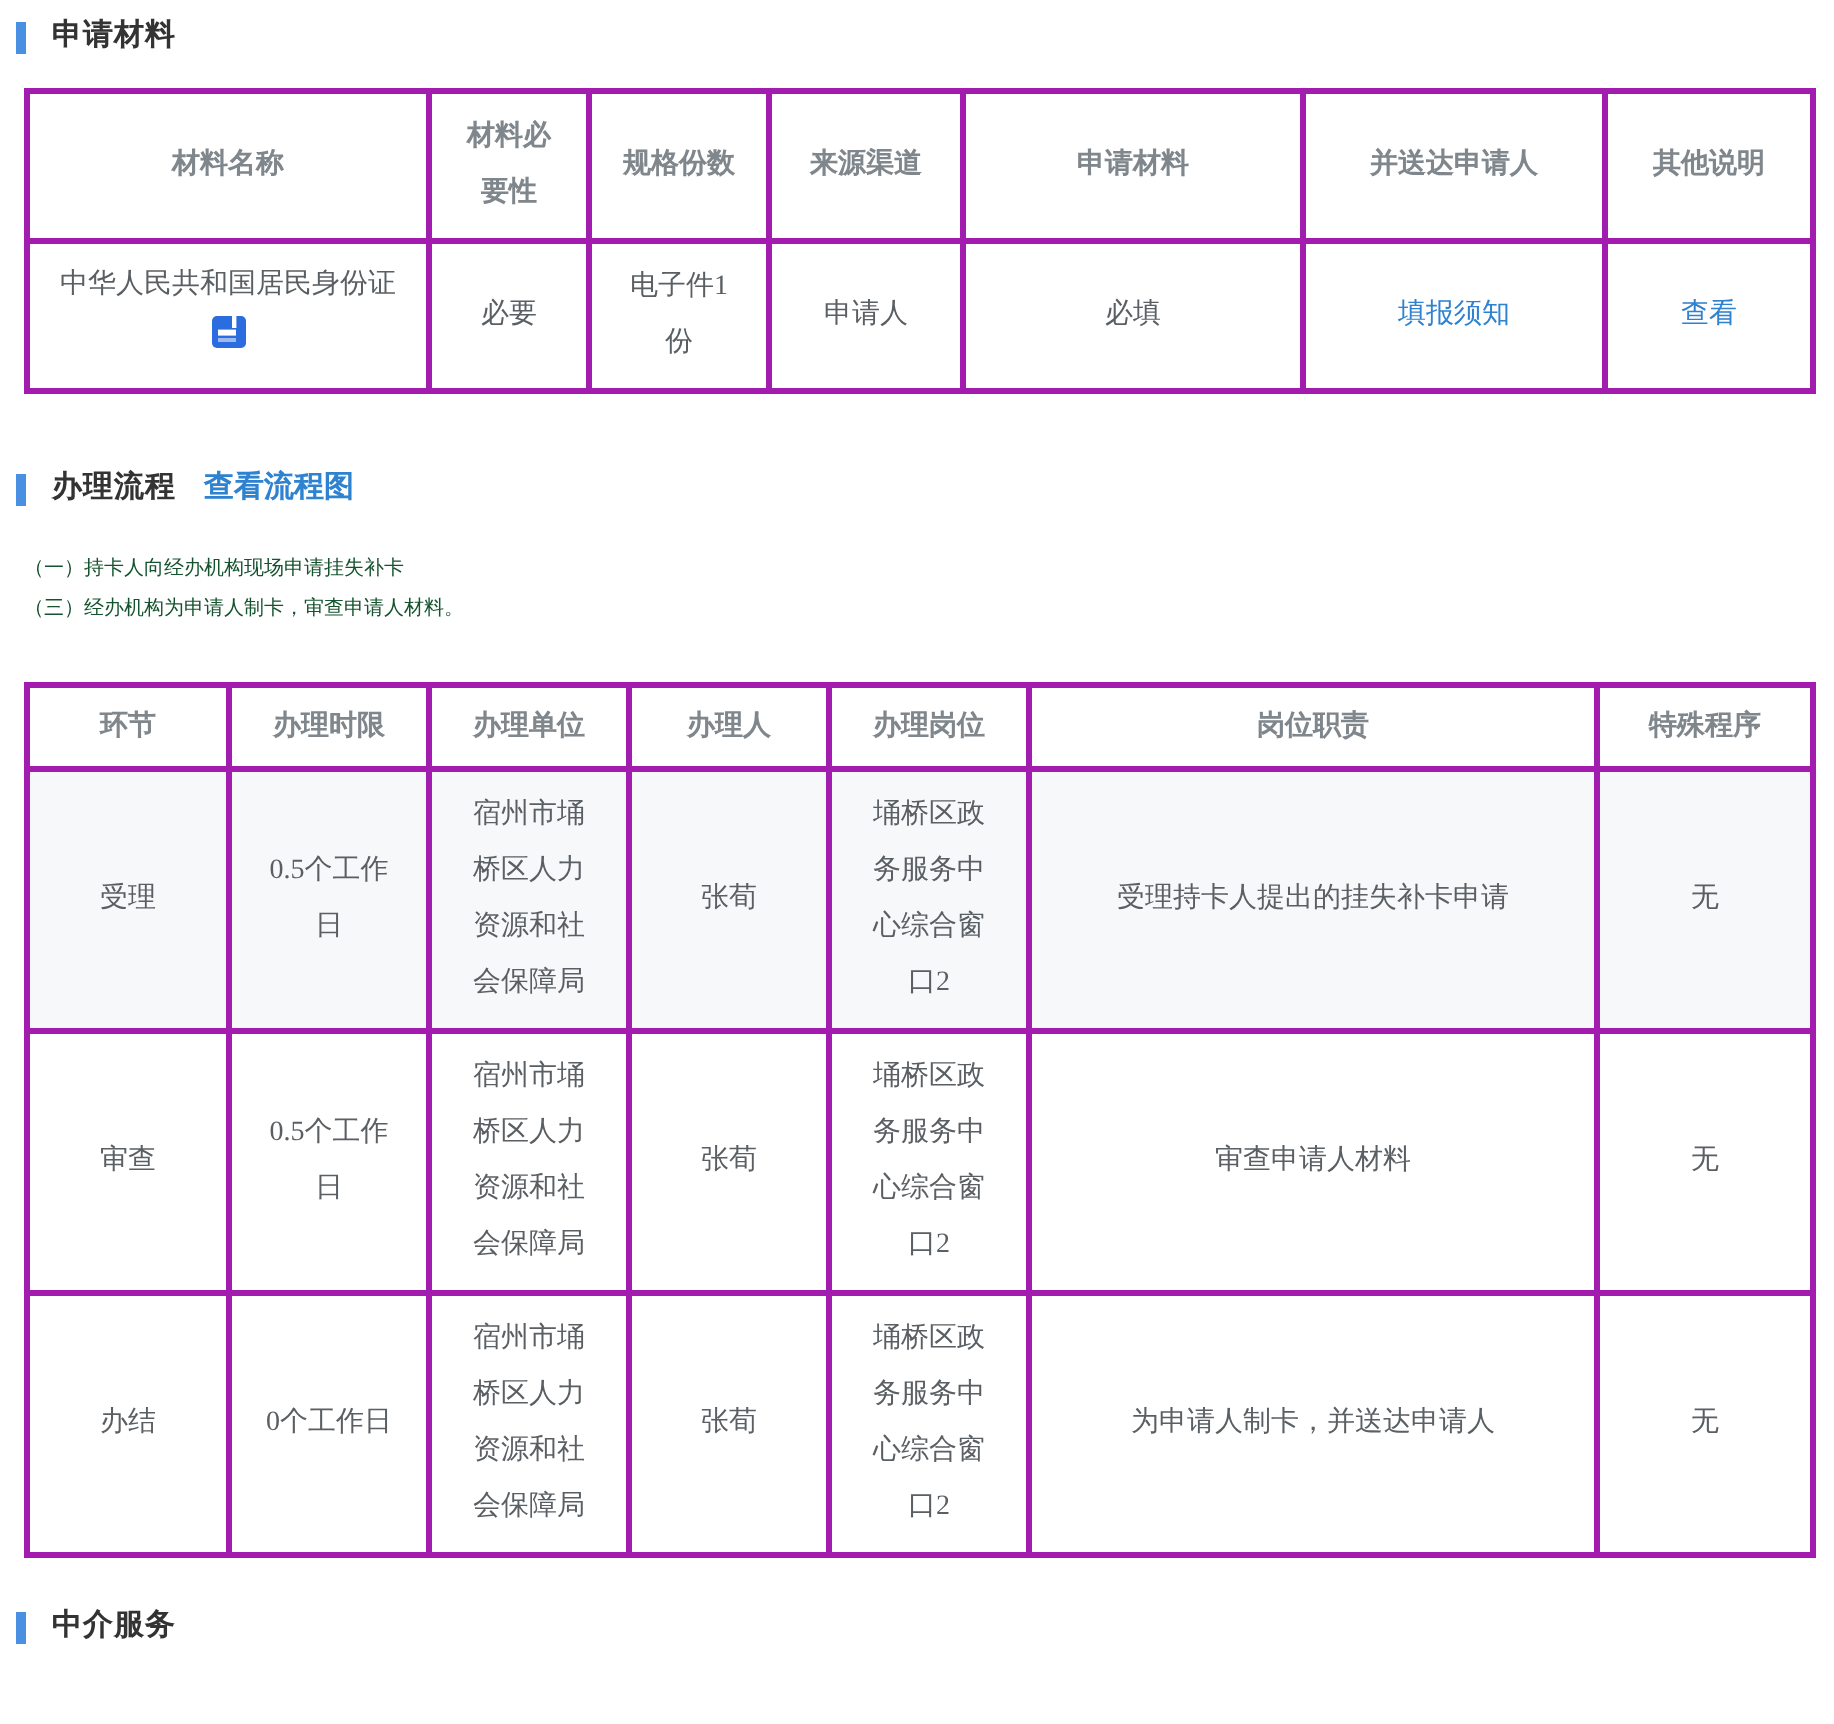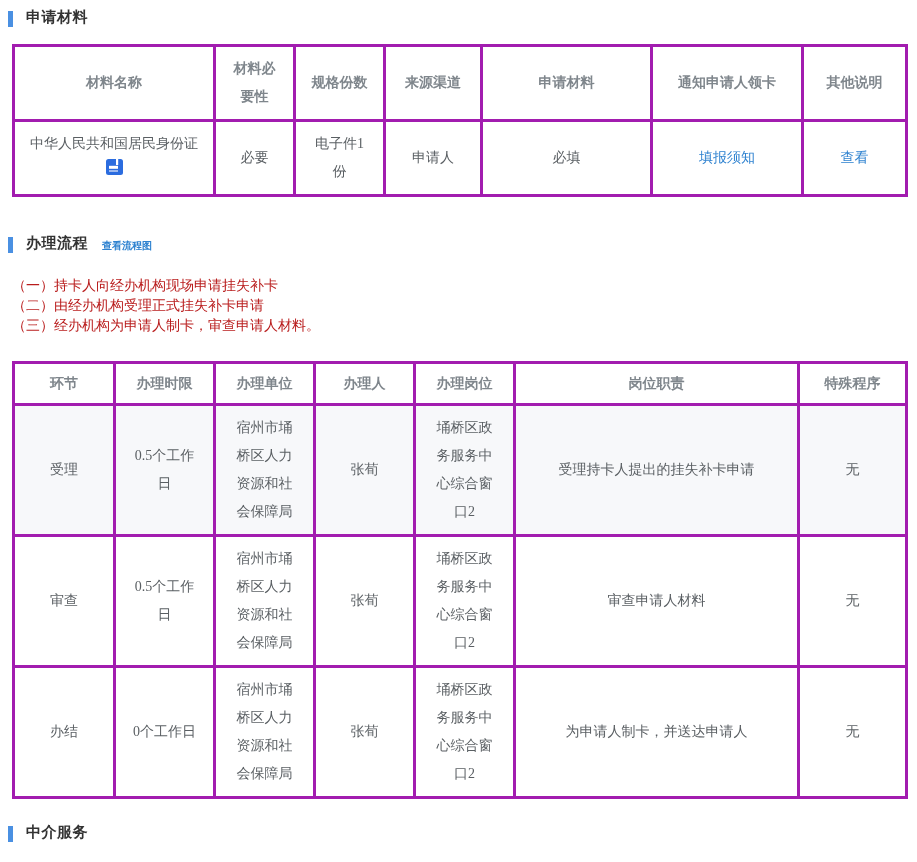--- a/index.html
+++ b/index.html
@@ -17,21 +17,21 @@
   .sec-head { display: flex; align-items: flex-end; margin-left: -4px; }
   .sec-bar {
     display: inline-block;
     width: 5px; height: 16px;
     background: #4a90e2;
     margin-right: 13px;
   }
   .sec-title { font-size: 15px; font-weight: bold; color: #333; letter-spacing: .5px; }
   .sec-link {
     margin-left: 14px;
-    font-size: 10px;
+    font-size: 15px;
     font-weight: bold;
     color: #2e82d0;
     text-decoration: none;
     cursor: pointer;
   }
 
   
   table {
     border-collapse: collapse;
     table-layout: fixed;
@@ -59,21 +59,21 @@
   .process-table tr.alt td { background: #f7f8fa; }
   .process-table td.left { text-align: center; }
 
   a.cell-link { color: #2e82d0; text-decoration: none; cursor: pointer; }
 
   
   .mat-name { line-height: 24px; }
   .doc-icon { display: inline-block; margin-top: 3px; cursor: pointer; line-height: 0; }
 
   
-  .steps { margin-top: 22px; font-size: 14px; color: #b91c1c; line-height: 20px; }
+  .steps { margin-top: 22px; font-size: 10px; color: #14532d; line-height: 20px; }
   .steps div { white-space: pre; }
 
   .sec-materials { margin-top: 0; }
   .sec-process  { margin-top: 37px; }
   .process-table { margin-top: 26px; }
   .sec-intermediary { margin-top: 24px; }
 </style>
 </head>
 <body>
 
@@ -94,21 +94,21 @@
         <col style="width:151px">
         <col style="width:104px">
     </colgroup>
     <thead>
       <tr>
         <th>材料名称</th>
         <th>材料必要性</th>
         <th>规格份数</th>
         <th>来源渠道</th>
         <th>申请材料</th>
-        <th>通知申请人领卡</th>
+        <th>并送达申请人</th>
         <th>其他说明</th>
       </tr>
     </thead>
     <tbody>
       <tr>
         <td>
           <div class="mat-name">中华人民共和国居民身份证</div>
           <span class="doc-icon">
             <svg width="17" height="16" viewBox="0 0 17 16">
               <rect x="0" y="0" width="17" height="16" rx="2.5" fill="#2b6cdf"></rect>
@@ -133,21 +133,20 @@
   </table>
 
   <div class="sec-head sec-process">
     <span class="sec-bar"></span>
     <span class="sec-title">办理流程</span>
     <a class="sec-link">查看流程图</a>
   </div>
 
   <div class="steps">
     <div>（一）持卡人向经办机构现场申请挂失补卡</div>
-    <div>（二）由经办机构受理正式挂失补卡申请</div>
     <div>（三）经办机构为申请人制卡，审查申请人材料。</div>
   </div>
 
   <table class="process-table">
     <colgroup>
       <col style="width:101px">
         <col style="width:100px">
         <col style="width:100px">
       <col style="width:100px">
         <col style="width:100px">

